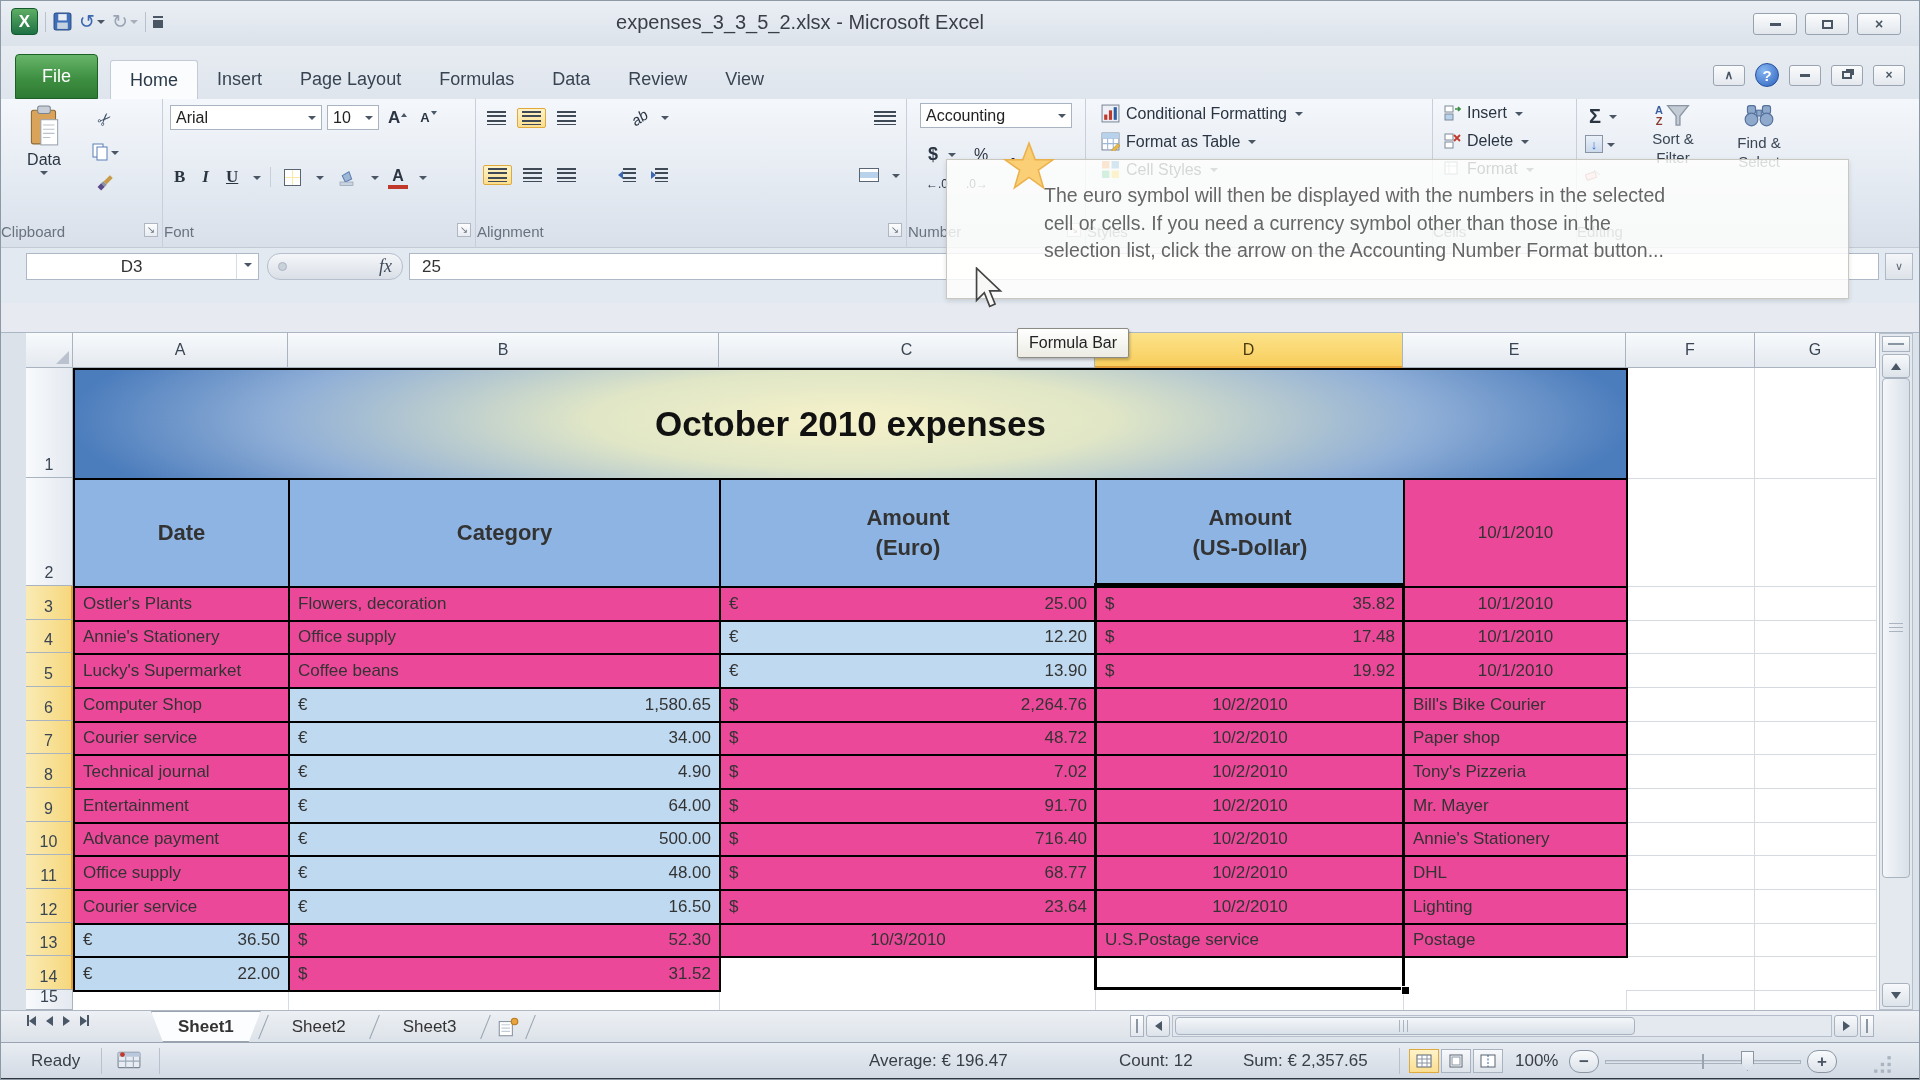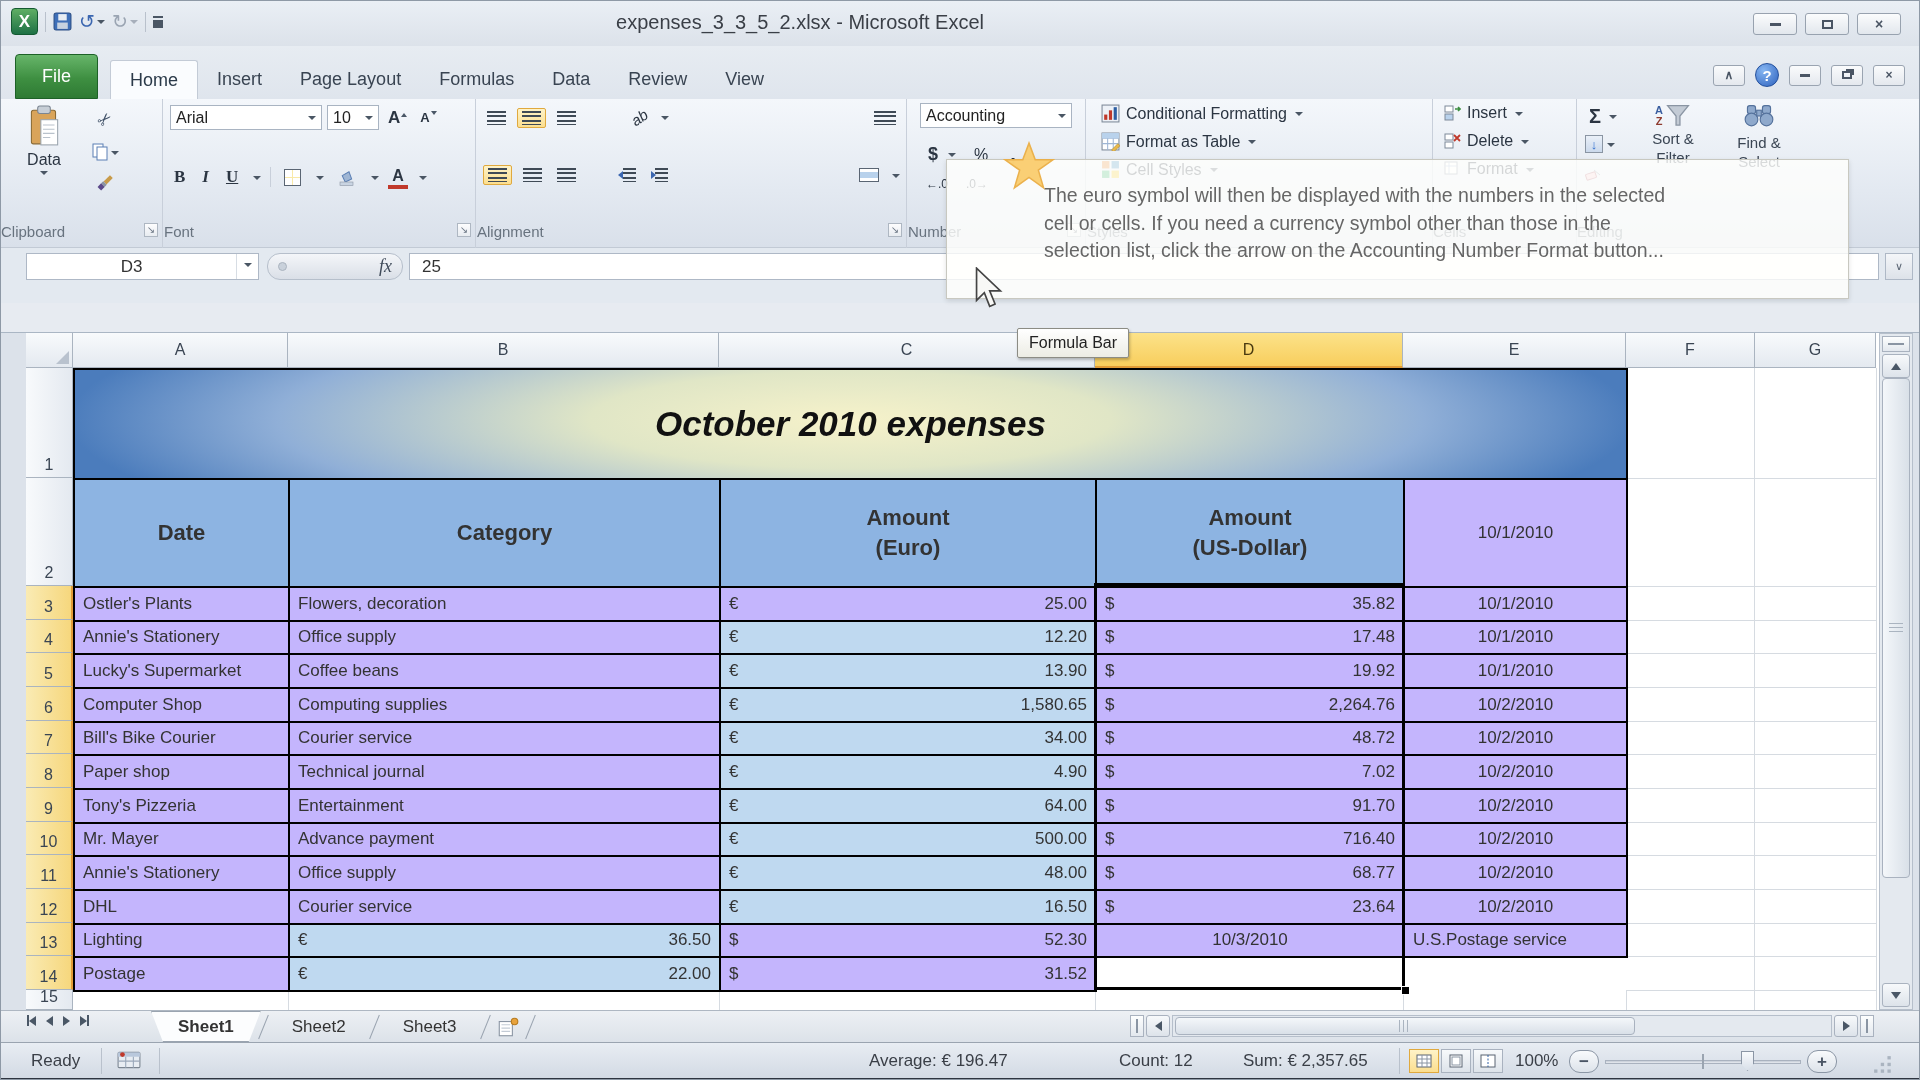--- a/index.html
+++ b/index.html
@@ -67,23 +67,23 @@
 .gapband{position:absolute;left:0;top:302px;width:100%;height:30px;background:#E7EBF1;border-bottom:1px solid #AAB6C4}
 
 .sheet{position:absolute;left:25px;top:332px;width:1853px;height:677px;background:#fff;overflow:hidden}
 .selall{position:absolute;left:0;top:0;width:47px;height:35px;background:linear-gradient(#F8FAFC,#E4E9F0);border-right:1px solid #AAB4C0;border-bottom:1px solid #AAB4C0}
 .selall i{position:absolute;right:3px;bottom:3px;width:0;height:0;border-left:13px solid transparent;border-bottom:13px solid #B9C2CE}
 .colhdr{position:absolute;top:0;height:35px;background:linear-gradient(#F8FAFC,#E4E9F0);border-right:1px solid #AAB4C0;border-bottom:1px solid #AAB4C0;display:flex;align-items:center;justify-content:center;font-size:16px;color:#3A4553}
 .colhdr.sel{background:linear-gradient(#FCE289,#F8CE5D);border-bottom:2px solid #E29C37;color:#4A3A10}
 .rowhdr{position:absolute;left:0;width:47px;background:linear-gradient(90deg,#F8FAFC,#E4E9F0);border-right:1px solid #AAB4C0;border-bottom:1px solid #AAB4C0;display:flex;align-items:flex-end;justify-content:center;font-size:16px;color:#3A4553;padding-bottom:3px}
 .rowhdr.sel{background:linear-gradient(90deg,#FAEBB4,#F6D77D);border-right:2px solid #E29C37}
 .tbl{position:absolute;left:47px;top:35px;display:grid;grid-template-columns:215px 431px 376px 308px 223px;grid-template-rows:110px 108px repeat(12,33.67px);border-left:2px solid #000;border-top:2px solid #000}
-.titlecell{grid-column:1/6;border-right:2px solid #000;border-bottom:2px solid #000;display:flex;align-items:center;justify-content:center;font-size:35px;font-weight:bold;font-style:italic;color:#111;background:radial-gradient(ellipse 56% 150% at 50% 46%,#F6F2CA 0%,#E0E6C6 30%,#90AFD7 66%,#4B7CBC 90%)}
+.titlecell{grid-column:1/6;border-right:2px solid #000;border-bottom:2px solid #000;display:flex;align-items:center;justify-content:center;font-size:35px;font-weight:bold;color:#111;background:radial-gradient(ellipse 56% 150% at 50% 46%,#F6F2CA 0%,#E0E6C6 30%,#90AFD7 66%,#4B7CBC 90%)}
 .h2c{border-right:2px solid #000;border-bottom:2px solid #000;background:#8DB4E2;display:flex;align-items:center;justify-content:center;text-align:center;font-size:22px;font-weight:bold;white-space:pre-line;line-height:30px}
-.dc{border-right:2px solid #000;border-bottom:2px solid #000;background:#c4b5fd;display:flex;align-items:center;font-size:17px;padding:0 8px}
+.dc{border-right:2px solid #000;border-bottom:2px solid #000;background:#ec4899;display:flex;align-items:center;font-size:17px;padding:0 8px}
 .dc.center{justify-content:center}
 .dc.money{justify-content:space-between}
 .dc.bluesel{background:#BFD9F0}
 .gl{position:absolute;background:#D6DBE1}
 .selbox{position:absolute;left:1068px;top:250px;width:311px;height:407px;border:3px solid #000;pointer-events:none}
 .handle{position:absolute;left:1375px;top:653px;width:9px;height:9px;background:#000;border:1px solid #fff}
 
 .vscroll{position:absolute;left:1878px;top:332px;width:34px;height:677px;background:#E4E9EF;border:1px solid #B6BFCB}
 .sbtn{position:absolute;left:2px;width:28px;height:24px;border:1px solid #A9B2BF;border-radius:3px;background:linear-gradient(#F7F9FB,#DDE3EA);display:flex;align-items:center;justify-content:center}
 .split{position:absolute;left:2px;width:28px;height:16px;border:1px solid #A9B2BF;background:linear-gradient(#FDFEFE,#E3E8EE);display:flex;align-items:center;justify-content:center}
@@ -531,21 +531,20 @@
         <div class="dc money bluesel">
           <span>€</span>
           <span>13.90</span>
         </div>
         <div class="dc money">
           <span>$</span>
           <span>19.92</span>
         </div>
         <div class="dc center">10/1/2010</div>
         <div class="dc">Computer Shop</div>
-        <div class="dc">Computing supplies</div>
         <div class="dc money bluesel">
           <span>€</span>
           <span>1,580.65</span>
         </div>
         <div class="dc money">
           <span>$</span>
           <span>2,264.76</span>
         </div>
         <div class="dc center">10/2/2010</div>
         <div class="dc">Bill's Bike Courier</div>

